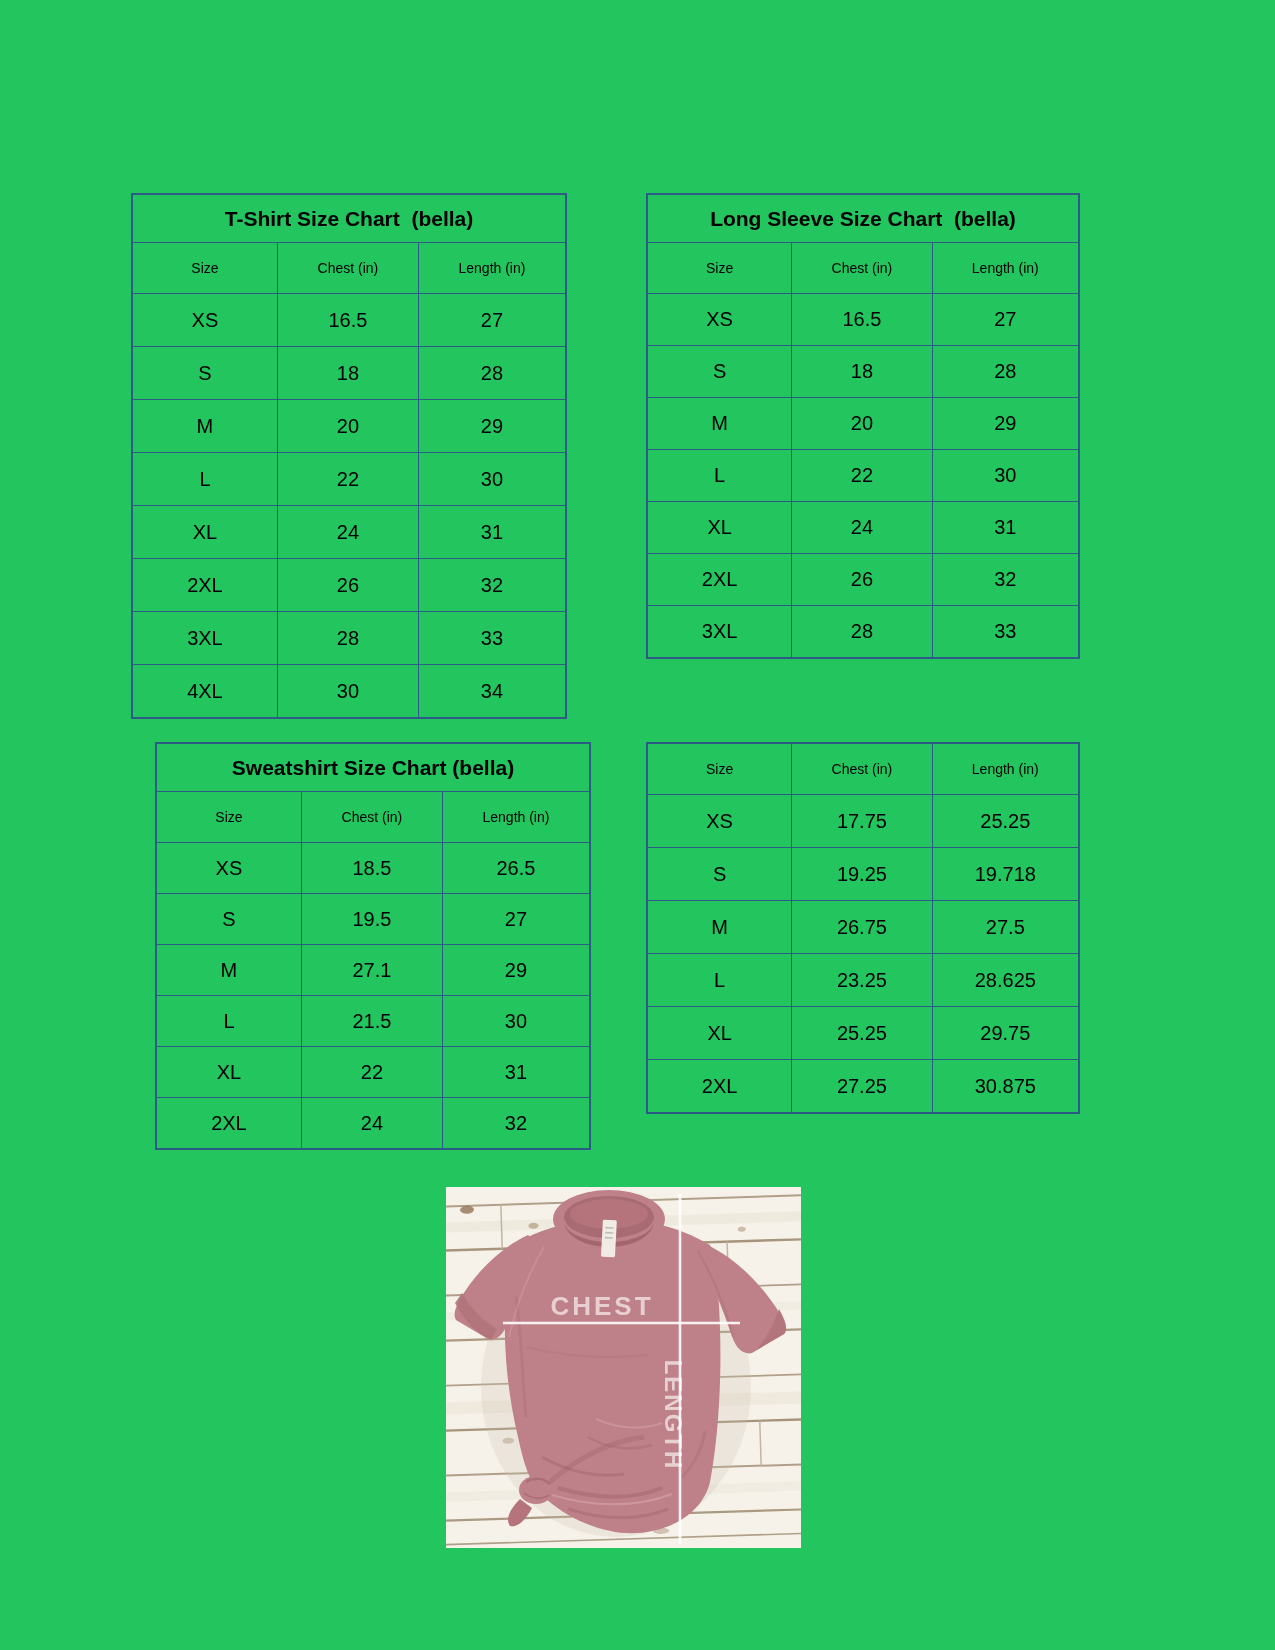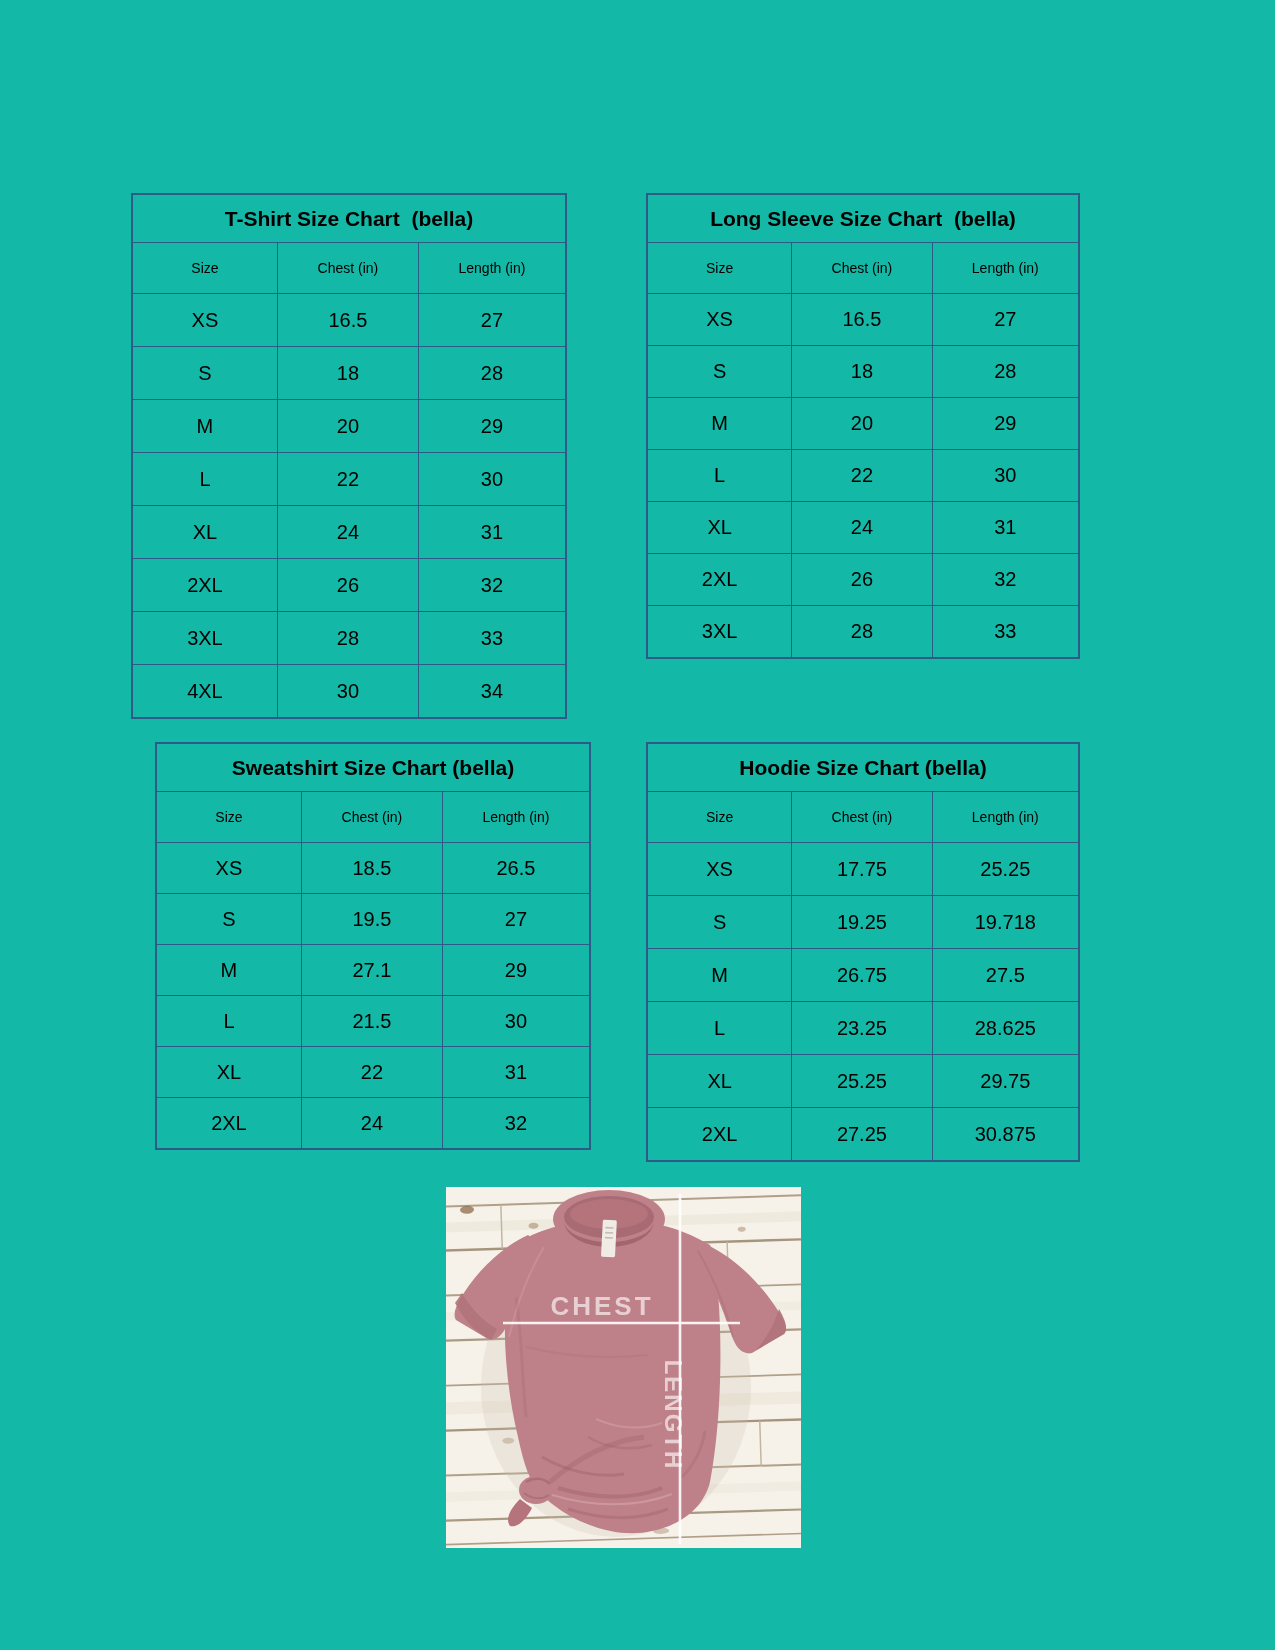--- a/index.html
+++ b/index.html
@@ -1,17 +1,17 @@
 <!DOCTYPE html>
 <html><head>
 <meta charset="utf-8">
 <style>
   html,body { margin:0; padding:0; background:#ffffff; }
   .page {
-    position:relative; width:1275px; height:1650px; background:#14b8a6;
+    position:relative; width:1275px; height:1650px; background:#22c55e;
     font-family:"Liberation Sans", sans-serif; overflow:hidden;
   }
   .size-table { position:absolute; }
   .size-table table {
     border-collapse:collapse; width:100%; table-layout:fixed;
     border:2.5px solid #2e5a88;
   }
   .size-table th, .size-table td {
     border:1.7px solid #2e5a88; text-align:center; vertical-align:middle;
     color:#000; padding:0;
@@ -203,23 +203,20 @@
   </div>
 
   <div class="size-table rh52" style="left:646px; top:742px; width:434px;">
     <table>
       <colgroup>
           <col style="width:33.5%">
           <col style="width:32.5%">
           <col style="width:34%">
         </colgroup>
       <thead>
-        <tr>
-          <th class="title" colspan="3">Hoodie Size Chart (bella)</th>
-        </tr>
         <tr>
           <th class="col">Size</th>
           <th class="col">Chest (in)</th>
           <th class="col">Length (in)</th>
         </tr>
       </thead>
       <tbody>
           <tr>
             <td>XS</td>
             <td>17.75</td>

